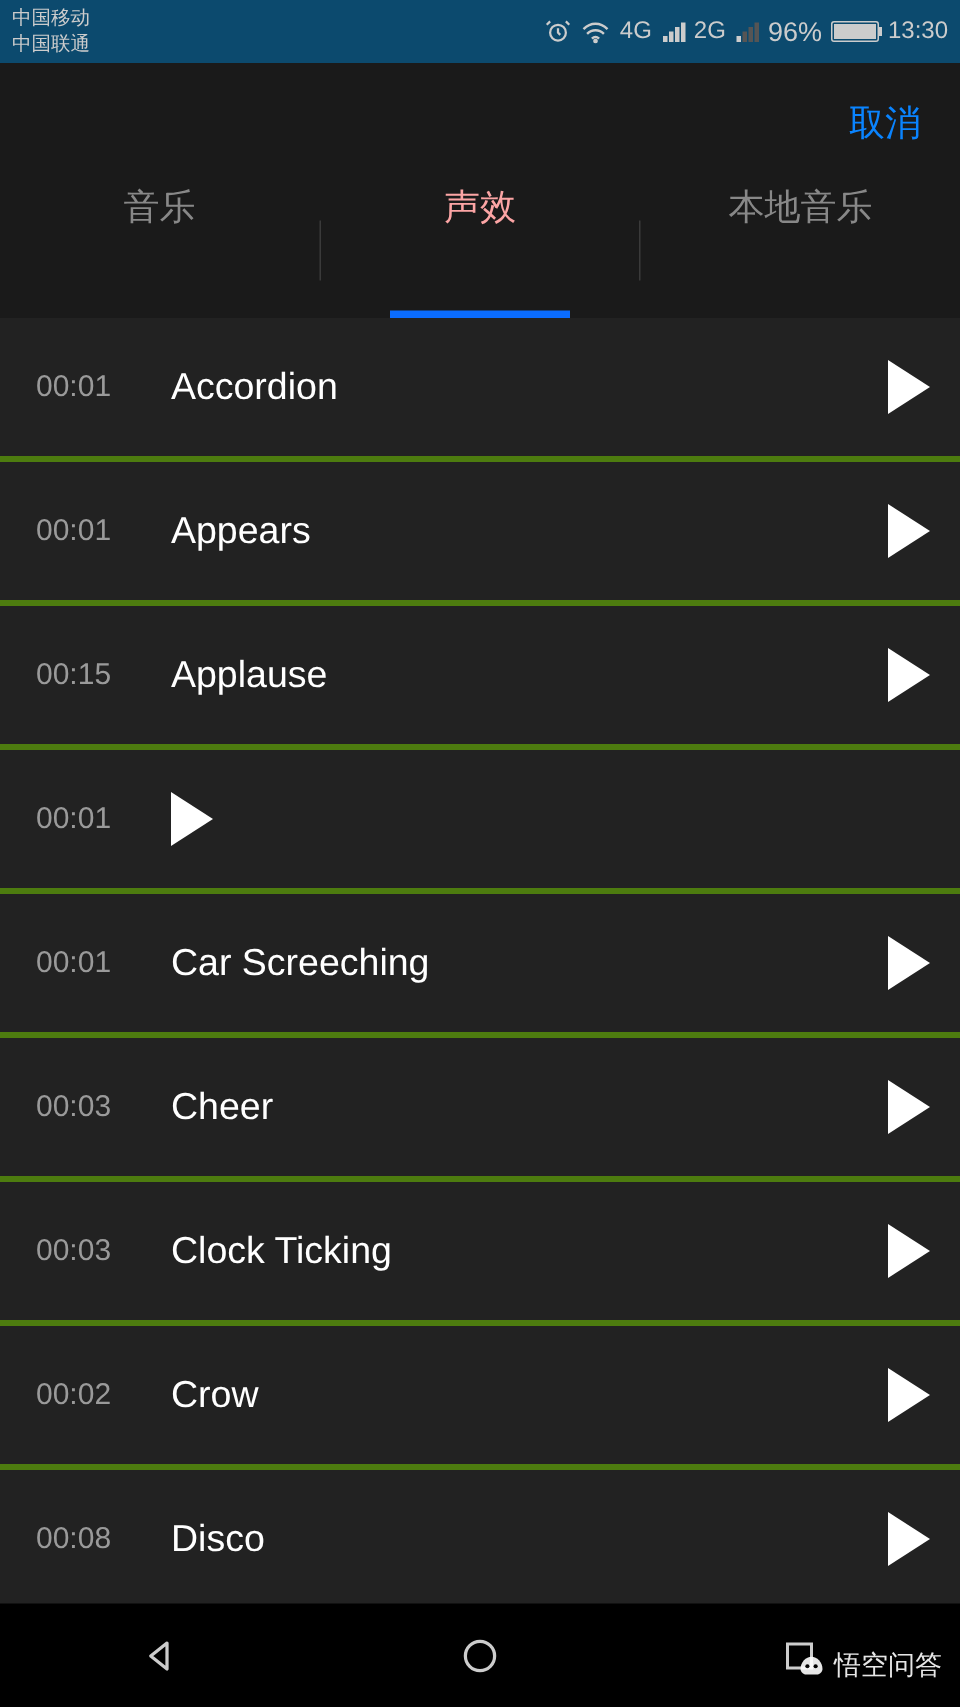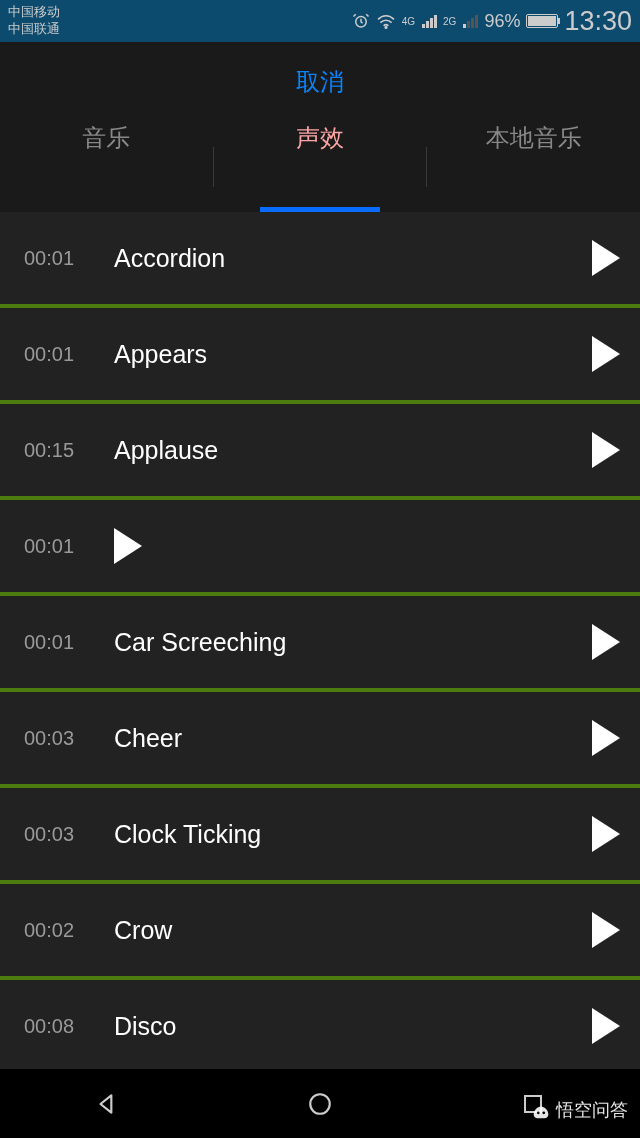--- a/index.html
+++ b/index.html
@@ -30,25 +30,25 @@
     .status-right {
       display: flex;
       align-items: center;
       gap: 6px;
       font-size: 18px;
     }
     .status-right .icon { display: inline-flex; align-items: center; }
     .signal-bars { display: inline-flex; align-items: flex-end; gap: 1px; height: 14px; }
     .signal-bars span { width: 3px; background: #ccc; }
     .signal-bars.dim span { background: #555; }
-    .signal-label { font-size: 10px; margin-right: 1px; color: #ccc; }
+    .signal-label { font-size: 16px; margin-right: 1px; color: #ccc; }
     .header {
       height: 80px;
       display: flex;
-      justify-content: center;
+      justify-content: flex-end;
       align-items: center;
       padding: 0 26px;
       background: #1a1a1a;
     }
     .cancel-btn {
       color: #0a84ff;
       font-size: 24px;
       background: none;
       border: none;
       cursor: pointer;
@@ -133,21 +133,21 @@
       justify-content: center;
       cursor: pointer;
     }
     .watermark {
       position: absolute;
       right: 12px;
       bottom: 16px;
       color: #fff;
       font-size: 18px;
       display: flex;
-      align-items: flex-end;
+      align-items: flex-start;
       gap: 4px;
       opacity: 0.9;
     }
     .battery {
       width: 32px;
       height: 14px;
       border: 1px solid #ccc;
       border-radius: 2px;
       position: relative;
       display: inline-block;
@@ -202,21 +202,21 @@
     <span class="signal-bars dim">
         <span style="height:4px;background:#ccc"></span>
         <span style="height:7px"></span>
         <span style="height:10px"></span>
         <span style="height:13px"></span>
       </span>
     <span>96%</span>
     <span class="battery">
         <span class="battery-fill"></span>
       </span>
-    <span style="font-size:27px">13:30</span>
+    <span style="font-size:16px">13:30</span>
   </div>
 </div>
 
 <div class="header">
   <button class="cancel-btn">取消</button>
 </div>
 
 <div class="tabs">
   <div class="tab">
       <span>音乐</span>

